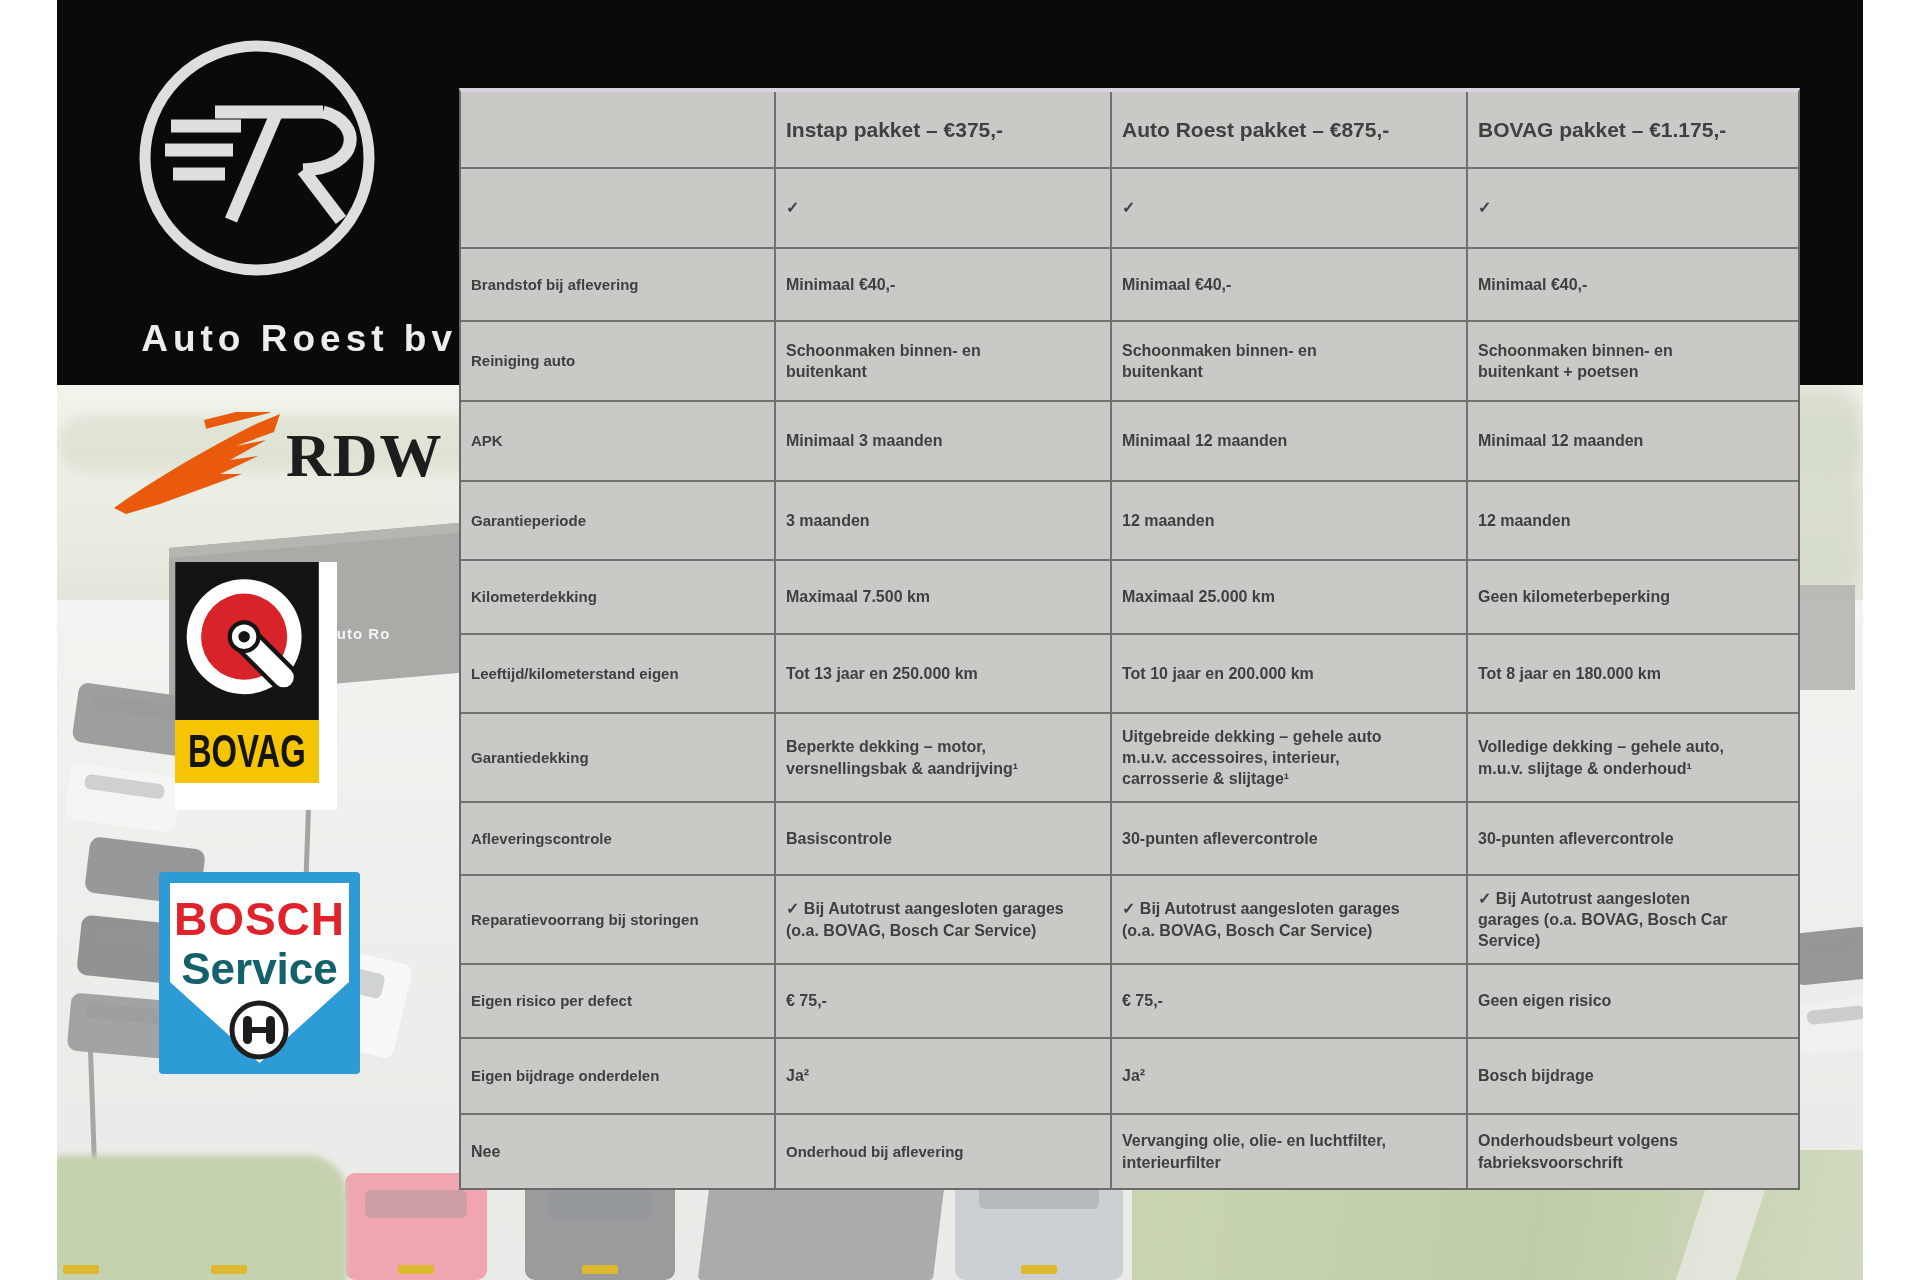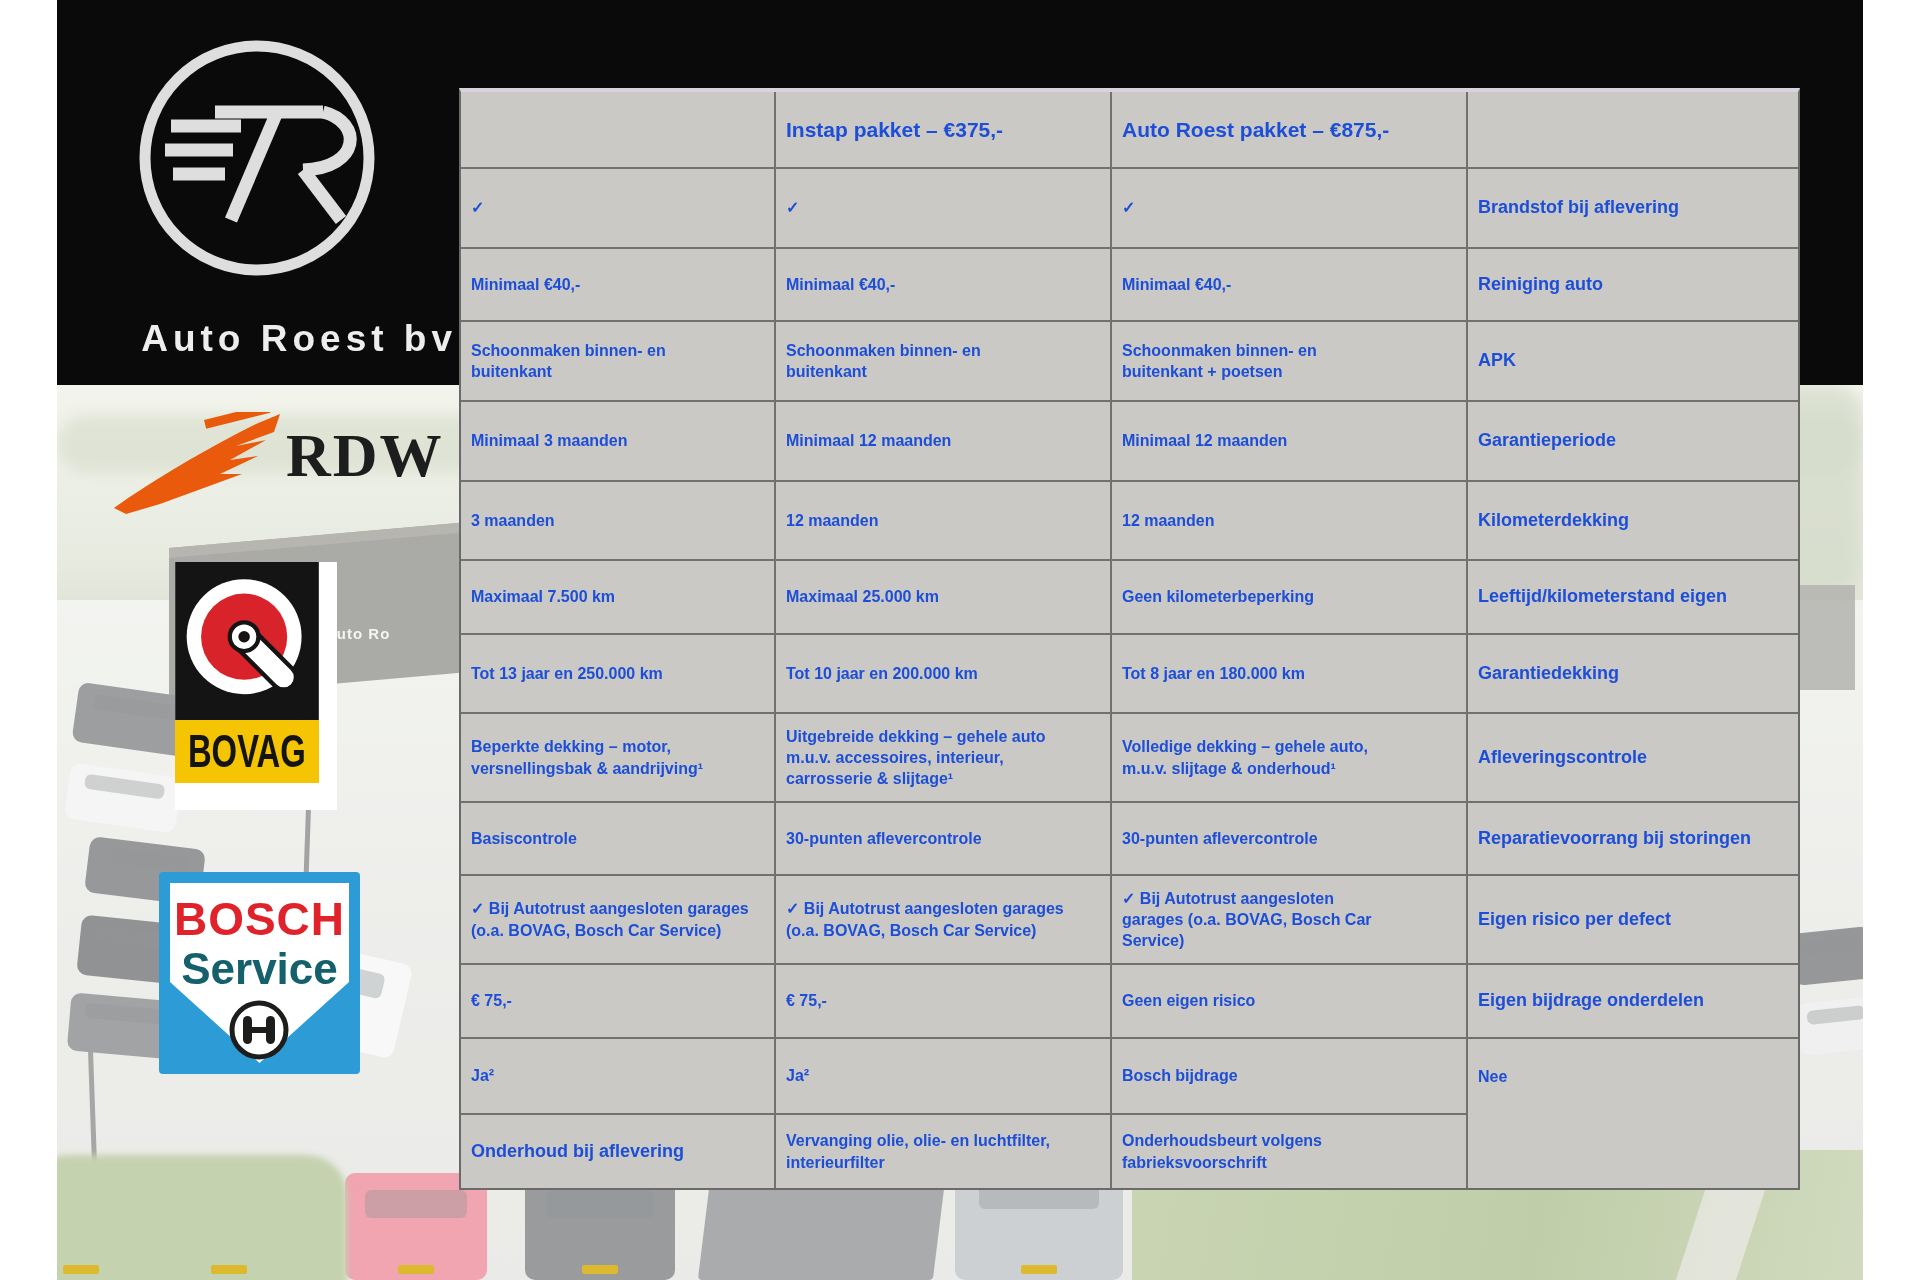--- a/index.html
+++ b/index.html
@@ -72,25 +72,25 @@
   .bosch svg{position:absolute;left:64px;top:122px;}
 
   
   .pkg-table{position:absolute;left:459px;top:88px;width:1341px;height:1102px;z-index:4;
              background:#cac9c5;box-sizing:border-box;border:2px solid #6a6a6a;
              border-top:4px solid #d7d2de;display:grid;
              grid-template-columns:315px 336px 356px 330px;
              grid-template-rows:77px 80px 73px 80px 80px 79px 74px 79px 89px 73px 89px 74px 76px 73px;}
   .cell{border-right:2px solid #717171;border-bottom:2px solid #717171;box-sizing:border-box;
         display:flex;align-items:center;padding:6px 0 6px 10px;font-weight:bold;
-        font-size:16px;line-height:1.32;color:#1d4ed8;white-space:pre-line;}
+        font-size:16px;line-height:1.32;color:#404040;white-space:pre-line;}
   .cell:nth-child(4n){border-right:none;}
   .cell:nth-last-child(-n+4){border-bottom:none;}
   .cell.head{font-size:21px;line-height:1.2;}
-  .cell.labelcol{font-size:18px;}
+  .cell.labelcol{font-size:15px;}
 </style>
 </head>
 <body>
 
 <div class="stage">
 
   <div class="black-band"></div>
 
   <div class="photo">
     <div class="ph ph-field"></div>
@@ -174,20 +174,21 @@
       <rect x="20" y="22" width="9" height="28" rx="4.5" fill="#1d1d1b"></rect>
       <rect x="43" y="22" width="9" height="28" rx="4.5" fill="#1d1d1b"></rect>
       <rect x="26" y="33" width="20" height="6" fill="#1d1d1b"></rect>
     </svg>
   </div>
 
   <div class="pkg-table">
       <div class="cell head labelcol"></div>
       <div class="cell head">Instap pakket – €375,-</div>
       <div class="cell head">Auto Roest pakket – €875,-</div>
+      <div class="cell head">BOVAG pakket – €1.175,-</div>
       <div class="cell labelcol"></div>
       <div class="cell">✓</div>
       <div class="cell">✓</div>
       <div class="cell">✓</div>
       <div class="cell labelcol">Brandstof bij aflevering</div>
       <div class="cell">Minimaal €40,-</div>
       <div class="cell">Minimaal €40,-</div>
       <div class="cell">Minimaal €40,-</div>
       <div class="cell labelcol">Reiniging auto</div>
       <div class="cell">Schoonmaken binnen- en

